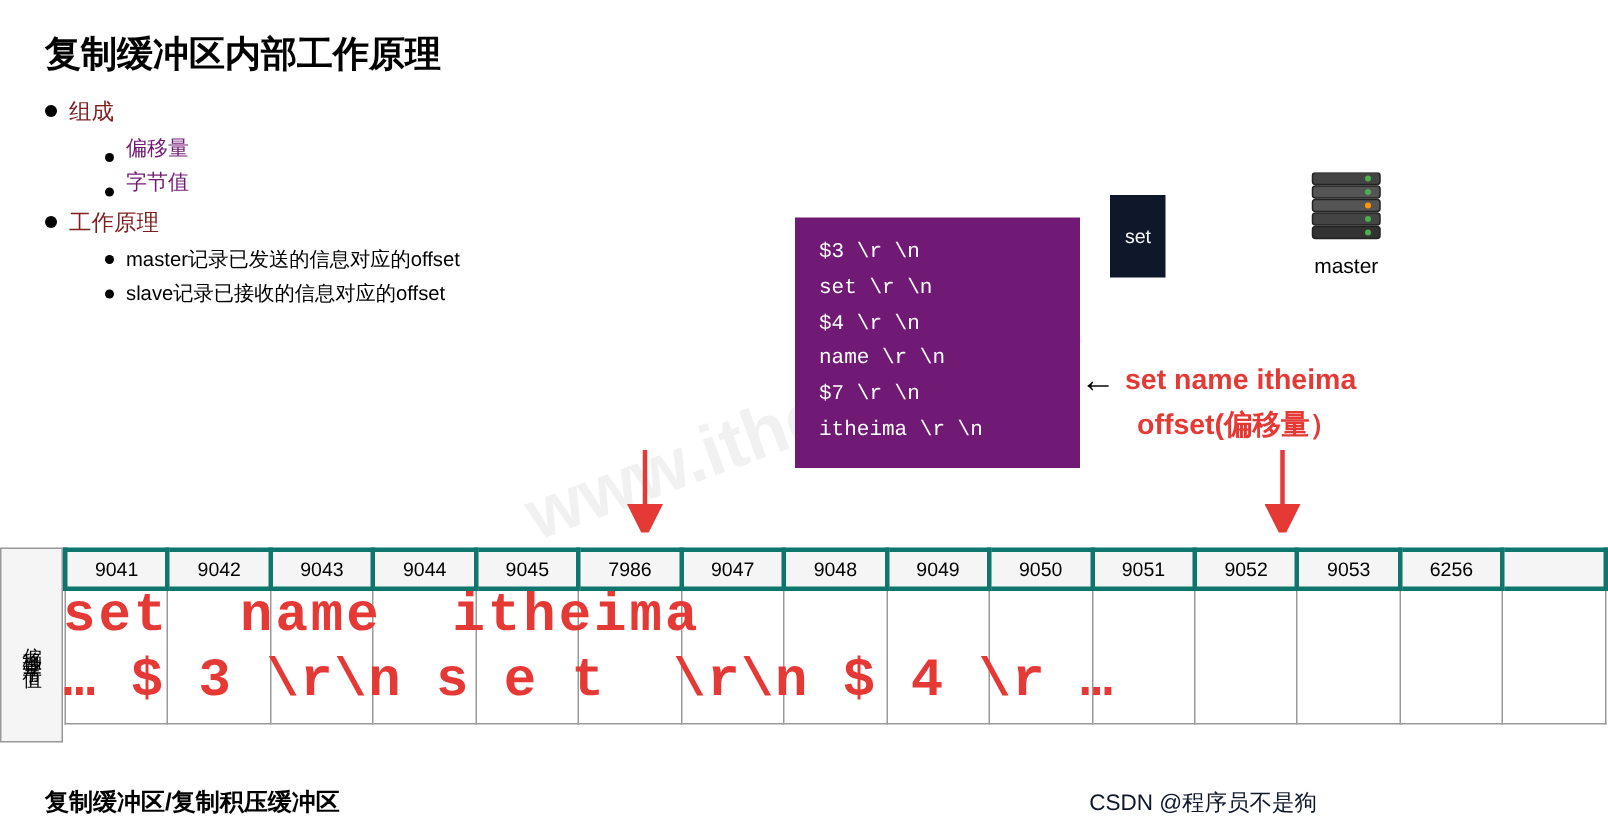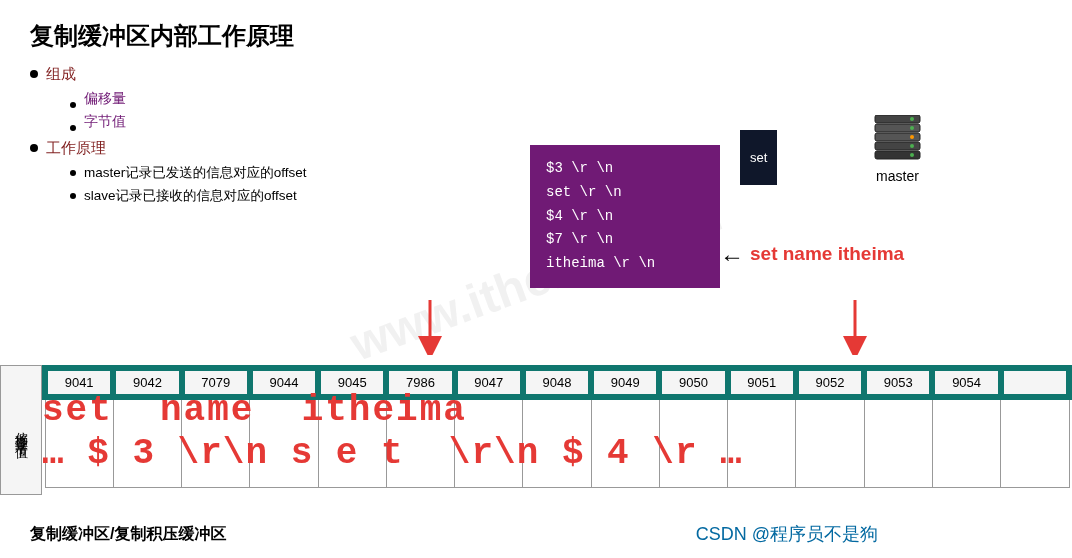--- a/index.html
+++ b/index.html
@@ -169,21 +169,21 @@
 
     .data-table {
       position: absolute;
       left: 42px;
       top: 0px;
       border-collapse: collapse;
       width: calc(1072px - 42px);
     }
 
     .data-table th {
-      border: 6px solid #0f766e;
+      border: 3px solid #0f766e;
       text-align: center;
       font-size: 13px;
       padding: 4px 2px;
       background: #f5f5f5;
       font-weight: normal;
       min-width: 62px;
     }
 
     .data-table td {
       border: 1px solid #999;
@@ -234,22 +234,22 @@
       padding: 0 30px;
     }
 
     .footer-title {
       font-size: 16px;
       font-weight: bold;
       color: #000;
     }
 
     .footer-credit {
-      font-size: 18px;
-      color: #0369a1;
+      font-size: 15px;
+      color: #0f172a;
     }
 
     
     .watermark {
       position: absolute;
       left: 50%;
       top: 50%;
       transform: translate(-50%, -50%) rotate(-20deg);
       font-size: 48px;
       color: rgba(200, 200, 200, 0.25);
@@ -302,20 +302,21 @@
           <span>slave记录已接收的信息对应的offset</span>
         </div>
       </div>
     </div>
   </div>
 
   <div class="code-block">
     <div>$3 \r \n</div>
     <div>set \r \n</div>
     <div>$4 \r \n</div>
+    <div>name \r \n</div>
     <div>$7 \r \n</div>
     <div>itheima \r \n</div>
   </div>
 
   <div class="set-badge">set</div>
 
   <div class="master-icon">
     <svg class="server-shape" viewBox="0 0 55 45">
 
       <rect x="5" y="0" width="45" height="8" rx="2" fill="#444" stroke="#222" stroke-width="1"></rect>
@@ -329,20 +330,23 @@
       <circle cx="42" cy="22" r="2" fill="#ff9800"></circle>
       <circle cx="42" cy="31" r="2" fill="#4caf50"></circle>
       <circle cx="42" cy="40" r="2" fill="#4caf50"></circle>
     </svg>
     <div class="master-label">master</div>
   </div>
 
   <div style="position:absolute; left:720px; top:240px; z-index:10; display:flex; align-items:center;">
     <span style="font-size:24px; color:#000; margin-right:6px;">←</span>
     <span style="font-size:19px; font-weight:bold; color:#e53935;">set name itheima</span>
+  </div>
+  <div style="position:absolute; left:758px; top:270px; z-index:10;">
+    <span style="font-size:19px; font-weight:bold; color:#e53935;">offset(偏移量）</span>
   </div>
 
   <div style="position:absolute; left:415px; top:300px; z-index:10;">
     <svg width="30" height="55" viewBox="0 0 30 55">
       <defs>
         <marker id="arrowhead1" markerWidth="8" markerHeight="8" refX="4" refY="4" orient="auto">
           <polygon points="0 0, 8 4, 0 8" fill="#e53935"></polygon>
         </marker>
       </defs>
       <line x1="15" y1="0" x2="15" y2="48" stroke="#e53935" stroke-width="3" marker-end="url(#arrowhead1)"></line>
@@ -364,32 +368,32 @@
 
     <div class="offset-label-col">
       <span class="offset-label-text">偏移量字节值</span>
     </div>
 
     <table class="data-table">
       <thead>
         <tr>
           <th>9041</th>
           <th>9042</th>
-          <th>7079</th>
+          <th>9043</th>
           <th>9044</th>
           <th>9045</th>
           <th>7986</th>
           <th>9047</th>
           <th>9048</th>
           <th>9049</th>
           <th>9050</th>
           <th>9051</th>
           <th>9052</th>
           <th>9053</th>
-          <th>9054</th>
+          <th>6256</th>
           <th></th>
         </tr>
       </thead>
       <tbody>
         <tr>
           <td></td>
           <td></td>
           <td></td>
           <td></td>
           <td></td>

